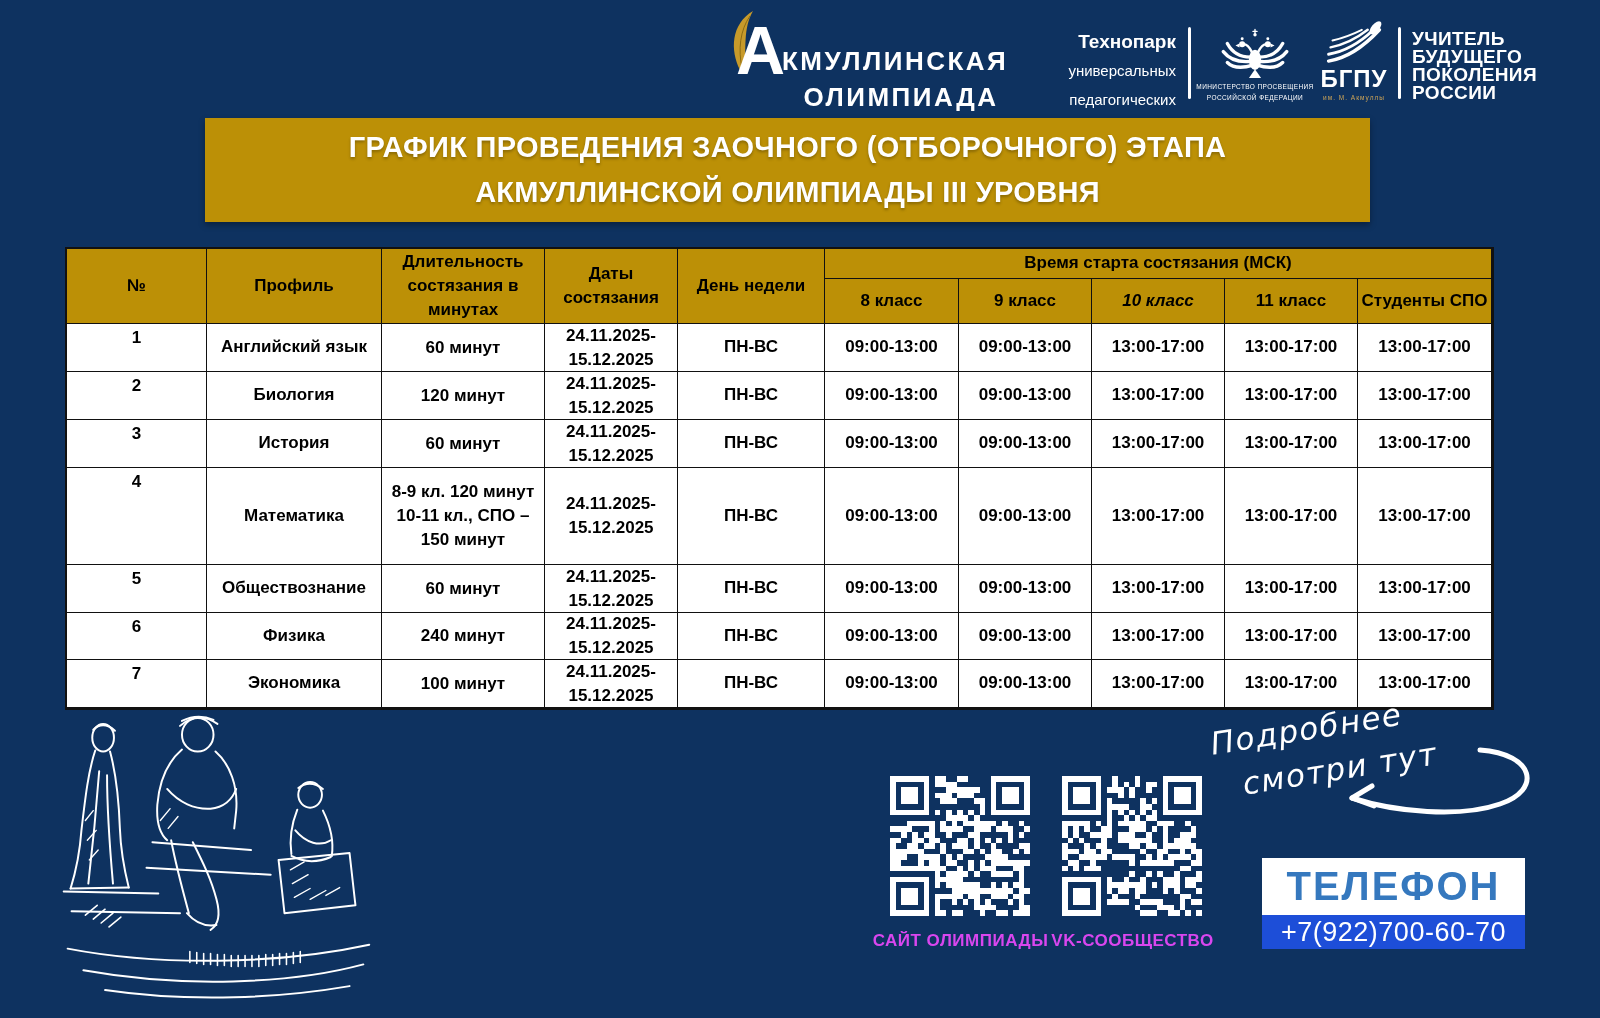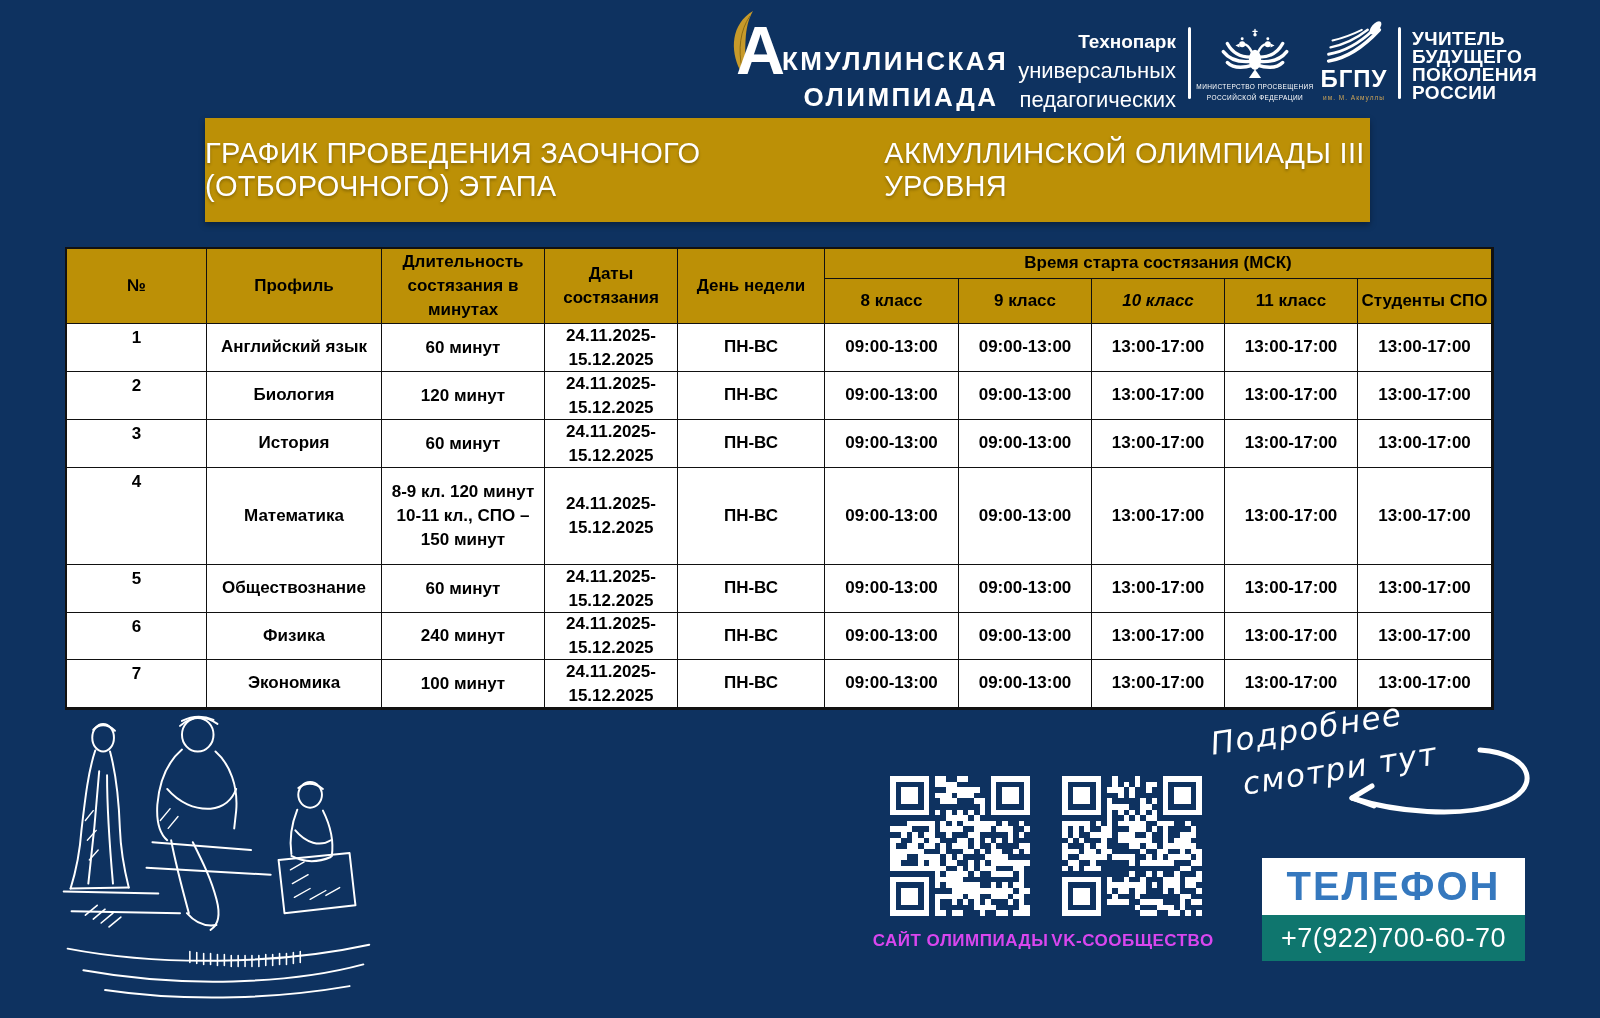--- a/index.html
+++ b/index.html
@@ -13,43 +13,43 @@
 
   
   .ak-logo{position:absolute;left:730px;top:16px;width:270px;height:96px;color:#fff;}
   .ak-a{position:absolute;left:6px;top:0px;font-size:68px;font-weight:700;line-height:1;}
   .ak-feather{position:absolute;left:-4px;top:-6px;width:34px;height:62px;}
   .ak-l1{position:absolute;left:52px;top:30px;font-size:26px;font-weight:700;letter-spacing:2.5px;white-space:nowrap;}
   .ak-l2{position:absolute;left:52px;top:66px;width:238px;text-align:center;font-size:26px;font-weight:700;letter-spacing:2.5px;white-space:nowrap;}
 
   .tp{position:absolute;left:1000px;top:33px;width:176px;text-align:right;color:#fff;line-height:17px;}
   .tp-b{font-size:19px;font-weight:700;margin-bottom:2px;}
-  .tp-r{font-size:22px;margin-top:12px;}
+  .tp-r{font-size:15px;margin-top:12px;}
 
   .sep{position:absolute;width:3px;background:#fff;border-radius:2px;}
   .sep1{left:1188px;top:27px;height:72px;}
   .sep2{left:1398px;top:27px;height:72px;}
 
   .ministry{position:absolute;left:1196px;top:26px;width:118px;text-align:center;color:#fff;}
   .ministry svg{display:block;margin:0 auto;}
   .min-cap{font-size:6.5px;letter-spacing:.4px;line-height:8px;margin-top:3px;white-space:nowrap;}
 
   .bgpu{position:absolute;left:1316px;top:20px;width:76px;text-align:center;color:#fff;}
   .bgpu svg{display:block;margin:0 auto;}
   .bgpu-name{font-size:24px;font-weight:700;letter-spacing:1px;margin-top:1px;}
   .bgpu-sub{font-size:6.5px;letter-spacing:1px;color:#cda457;margin-top:1px;white-space:nowrap;}
 
   .teacher{position:absolute;left:1412px;top:30px;color:#fff;font-size:19px;font-weight:700;line-height:18px;letter-spacing:.4px;}
 
   
   .banner{
     position:absolute;left:205px;top:118px;width:1165px;height:104px;
     background:#bc9006;color:#fff;
-    display:flex;flex-direction:row;justify-content:space-evenly;align-items:center;
-    font-size:29px;font-weight:400;letter-spacing:.3px;
+    display:flex;flex-direction:column;justify-content:space-evenly;align-items:center;
+    font-size:29px;font-weight:700;letter-spacing:.3px;
     text-shadow:0 2px 3px rgba(0,0,0,.28);
     box-shadow:0 3px 6px rgba(0,0,0,.35);
   }
 
   
   .table{
     position:absolute;left:65px;top:247px;
     display:grid;
     grid-template-columns:140px 175px 163px 133px 147px 134px 133px 133px 133px 134px;
     grid-template-rows:30px 45px 48px 48px 48px 97px 48px 47px 48px;
@@ -85,21 +85,21 @@
   .ql1{left:868px;} .ql2{left:1040px;}
 
   .note{position:absolute;color:#fff;font-size:31px;font-style:italic;letter-spacing:1.5px;transform:rotate(-9deg);transform-origin:left top;white-space:nowrap;font-family:"DejaVu Sans", sans-serif;}
   .n1{left:1208px;top:726px;}
   .n2{left:1240px;top:766px;}
   .arrow{position:absolute;left:1330px;top:738px;}
 
   .phone{position:absolute;left:1262px;top:858px;width:263px;}
   .phone-top{height:57px;background:#fff;color:#3578be;display:flex;align-items:center;justify-content:center;
     font-size:40px;font-weight:700;letter-spacing:2px;}
-  .phone-bottom{height:46px;background:#0f766e;color:#fff;display:flex;align-items:center;justify-content:center;
+  .phone-bottom{height:34px;background:#1d4ed8;color:#fff;display:flex;align-items:center;justify-content:center;
     font-size:27px;font-weight:400;letter-spacing:.5px;}
 
   svg .st{stroke:#fff;fill:none;stroke-linecap:round;stroke-linejoin:round;}
 </style>
 </head>
 <body>
 
 <div class="page">
 
   <div class="ak-logo">

